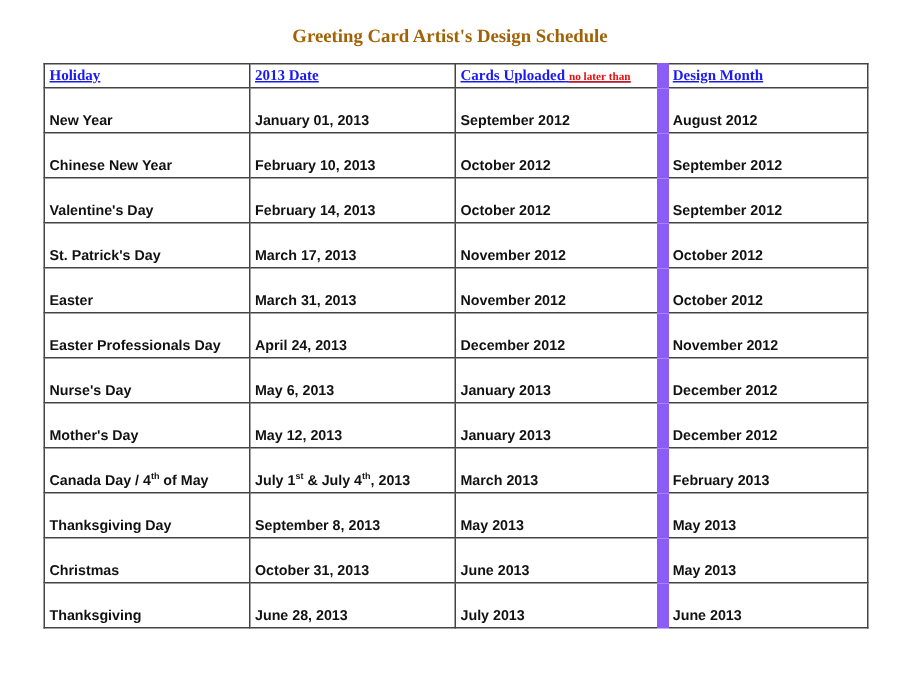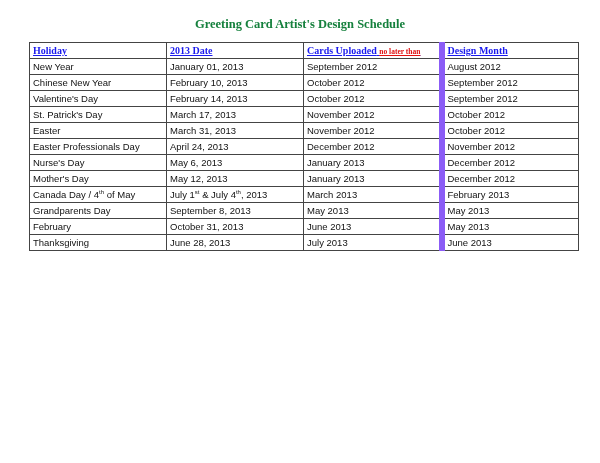--- a/index.html
+++ b/index.html
@@ -15,21 +15,21 @@
     }
     .doc-title {
       position: absolute;
       top: 17px;
       left: 0;
       width: 600px;
       text-align: center;
       font-family: "Liberation Serif", "DejaVu Serif", serif;
       font-weight: bold;
       font-size: 12.5px;
-      color: #15803d;
+      color: #a16207;
       margin: 0;
     }
     table.schedule {
       position: absolute;
       top: 42px;
       left: 29px;
       width: 549px;
       border-collapse: collapse;
       table-layout: fixed;
       border: 1px solid #444444;
@@ -52,24 +52,25 @@
       font-weight: bold;
       font-size: 10px;
       color: #1a1aee;
       padding-top: 1px;
       text-decoration: underline;
     }
     table.schedule td {
       font-family: "Liberation Sans", "DejaVu Sans", sans-serif;
       font-size: 9.5px;
       color: #111111;
-      padding-top: 1px;
+      padding-top: 15px;
+      font-weight: bold;
     }
     table.schedule td.col4, table.schedule th.col4 {
-      border-left: 6px solid #8b5cf6;
+      border-left: 8px solid #8b5cf6;
     }
     table.schedule tr.double td {
       height: 30px;
       line-height: 12px;
     }
     .nolater {
       font-family: "Liberation Serif", "DejaVu Serif", serif;
       color: #e01010;
       text-decoration: underline;
       font-size: 7.5px;
@@ -150,27 +151,27 @@
       <td>January 2013</td>
       <td class="col4">December 2012</td>
     </tr>
     <tr>
       <td><span>Canada Day / 4</span><sup>th</sup><span> of May</span></td>
       <td><span>July 1</span><sup>st</sup><span> &amp; July 4</span><sup>th</sup><span>, 2013</span></td>
       <td>March 2013</td>
       <td class="col4">February 2013</td>
     </tr>
     <tr>
-      <td>Grandparents Day</td>
+      <td>Thanksgiving Day</td>
       <td>September 8, 2013</td>
       <td>May 2013</td>
       <td class="col4">May 2013</td>
     </tr>
     <tr>
-      <td>February</td>
+      <td>Christmas</td>
       <td>October 31, 2013</td>
       <td>June 2013</td>
       <td class="col4">May 2013</td>
     </tr>
     <tr>
       <td>Thanksgiving</td>
       <td>June 28, 2013</td>
       <td>July 2013</td>
       <td class="col4">June 2013</td>
     </tr>

